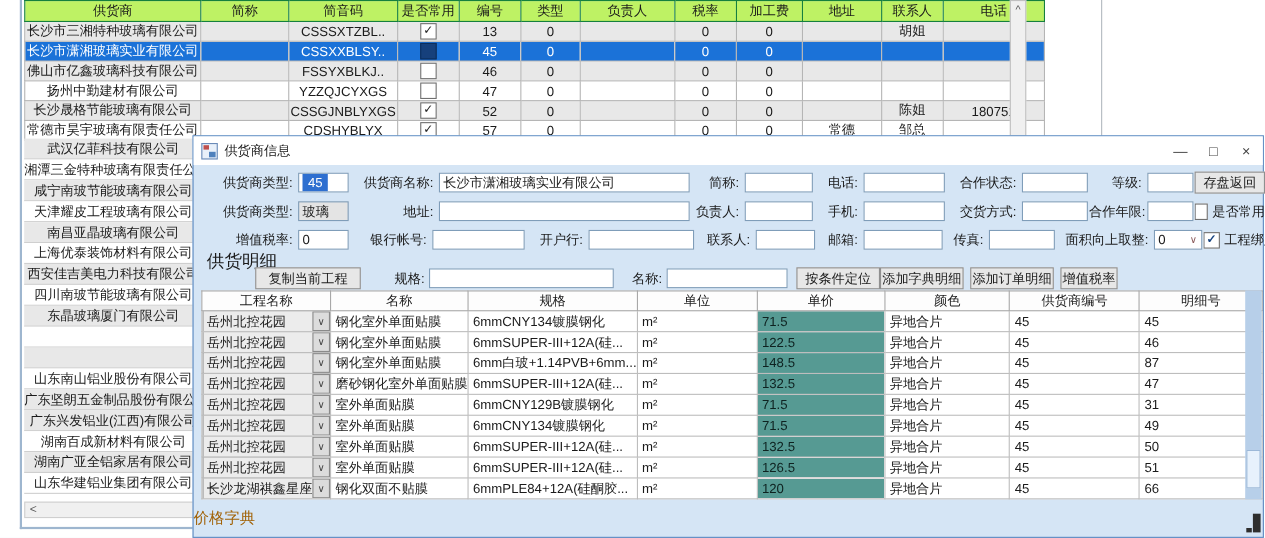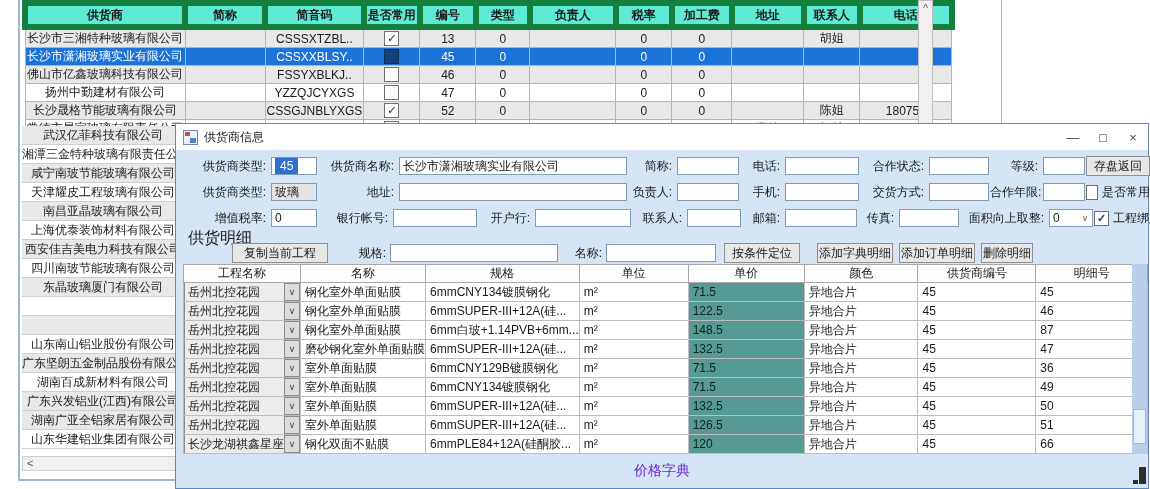--- a/index.html
+++ b/index.html
@@ -5,21 +5,21 @@
   html,body{margin:0;padding:0}
   body{width:1150px;height:489px;position:relative;overflow:hidden;background:#fff;
        font-family:"Liberation Sans",sans-serif;font-size:12px;color:#1a1a1a}
 
   
   #bg-frame-left{position:absolute;left:18px;top:0;width:2px;height:481px;background:#9eb6cf}
   #bg-frame-bottom{position:absolute;left:18px;top:479px;width:168px;height:2px;background:#9eb6cf}
   #bg-frame-right{position:absolute;left:1001px;top:0;width:1px;height:124px;background:#b2b8bf}
 
   #bg-table{position:absolute;left:22px;top:0;border-collapse:collapse;table-layout:fixed;background:#fff}
-  #bg-table th{height:18px;background:#5eead4;border:6px solid #15803d;font-weight:bold;
+  #bg-table th{height:18px;background:#bef264;border:1px solid #15803d;font-weight:normal;
                padding:0 1px;font-size:12px;overflow:hidden;white-space:nowrap}
   #bg-table td{height:17px;border:1px solid #b5b5b5;text-align:center;padding:0 1px;
                overflow:hidden;white-space:nowrap;font-size:12px;background:#fff}
   #bg-table tbody tr:nth-child(odd) td{background:#e8e8e8}
   #bg-table tbody tr.sel-row td{background:#1b72d8;color:#fff}
 
   .cb{display:inline-block;width:13px;height:13px;border:1px solid #707070;background:#fff;
       line-height:12px;font-size:11px;color:#222;vertical-align:middle;text-align:center}
   .cb.dark{background:#16407c;border-color:#0c2f5e}
 
@@ -76,21 +76,21 @@
   .combo{display:flex;height:18px;align-items:center}
   .combo .ctext{flex:1;padding-left:3px;line-height:18px;overflow:hidden;white-space:nowrap;
                 background:#ececec;border:1px solid #8a8a8a;border-right:none;box-sizing:border-box}
   .combo .carrow{width:16px;background:#dcdcdc;border:1px solid #8a8a8a;text-align:center;
                  line-height:16px;font-size:9px;color:#444;box-sizing:border-box}
 
   #detail-vscroll{position:absolute;right:1px;top:140px;width:15px;height:190px;background:#b7cfe9}
   #detail-vscroll .thumb{position:absolute;left:1px;right:1px;top:145px;height:33px;
                          background:#e7f1fc;border:1px solid #9cb8d8}
 
-  #price-dict{position:absolute;left:0;right:0;top:338px;text-align:center;color:#6d28d9;font-size:14px}
+  #price-dict{position:absolute;left:0;right:0;top:338px;color:#a16207;font-size:14px}
 
   #corner-mark{position:absolute;left:1139px;top:467px;width:7px;height:17px;background:#2e2e2e;z-index:20}
   #corner-mark2{position:absolute;left:1133px;top:480px;width:5px;height:4px;background:#2e2e2e;z-index:20}
 </style>
 </head>
 <body>
 
 <div>
   <div id="bg-frame-left"></div>
   <table id="bg-table">
@@ -222,22 +222,22 @@
       <div class="lrow">天津耀皮工程玻璃有限公司</div>
       <div class="lrow g">南昌亚晶玻璃有限公司</div>
       <div class="lrow">上海优泰装饰材料有限公司</div>
       <div class="lrow g">西安佳吉美电力科技有限公司</div>
       <div class="lrow">四川南玻节能玻璃有限公司</div>
       <div class="lrow g">东晶玻璃厦门有限公司</div>
       <div class="lrow"></div>
       <div class="lrow g"></div>
       <div class="lrow">山东南山铝业股份有限公司</div>
       <div class="lrow g">广东坚朗五金制品股份有限公司</div>
+      <div class="lrow g">广东兴发铝业(江西)有限公司</div>
       <div class="lrow">湖南百成新材料有限公司</div>
-      <div class="lrow g">广东兴发铝业(江西)有限公司</div>
       <div class="lrow g">湖南广亚全铝家居有限公司</div>
       <div class="lrow">山东华建铝业集团有限公司</div>
     </div>
   <div id="list-scroll">
     <span>&lt;</span>
   </div>
   <div id="bg-frame-bottom"></div>
 </div>
 
 <div id="dialog">
@@ -312,23 +312,23 @@
 
   <div id="detail-label">供货明细</div>
 
   <div id="detail-toolbar">
     <span class="btn" style="width:96px;margin-left:44px">复制当前工程</span>
     <span class="flabel" style="width:42px;margin-left:16px">规格:</span>
     <span class="tbox" style="width:168px"></span>
     <span class="flabel" style="width:42px;margin-left:2px">名称:</span>
     <span class="tbox" style="width:110px"></span>
     <span class="btn" style="width:76px;margin-left:8px">按条件定位</span>
-    <span class="btn" style="width:76px;margin-left:17px">添加字典明细</span>
+    <span class="btn" style="width:76px;margin-left:0">添加字典明细</span>
     <span class="btn" style="width:76px;margin-left:6px">添加订单明细</span>
-    <span class="btn" style="width:52px;margin-left:6px">删除明细</span>
+    <span class="btn" style="width:52px;margin-left:6px">增值税率</span>
   </div>
 
   <table id="detail-table">
     <colgroup>
       <col style="width:117px">
         <col style="width:115px">
         <col style="width:125px">
         <col style="width:115px">
       <col style="width:122px">
         <col style="width:118px">
@@ -414,21 +414,21 @@
               <span class="ctext">岳州北控花园</span>
               <span class="carrow">∨</span>
             </span>
           </td>
           <td>室外单面贴膜</td>
           <td>6mmCNY129B镀膜钢化</td>
           <td>m²</td>
           <td class="price">71.5</td>
           <td>异地合片</td>
           <td>45</td>
-          <td>36</td>
+          <td>31</td>
         </tr>
         <tr>
           <td class="combo-cell">
             <span class="combo">
               <span class="ctext">岳州北控花园</span>
               <span class="carrow">∨</span>
             </span>
           </td>
           <td>室外单面贴膜</td>
           <td>6mmCNY134镀膜钢化</td>

